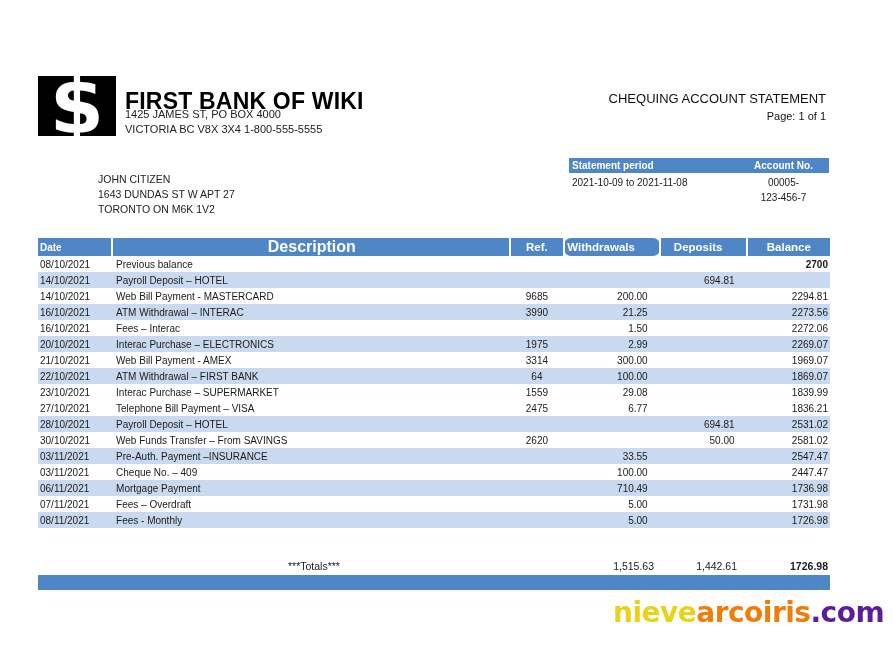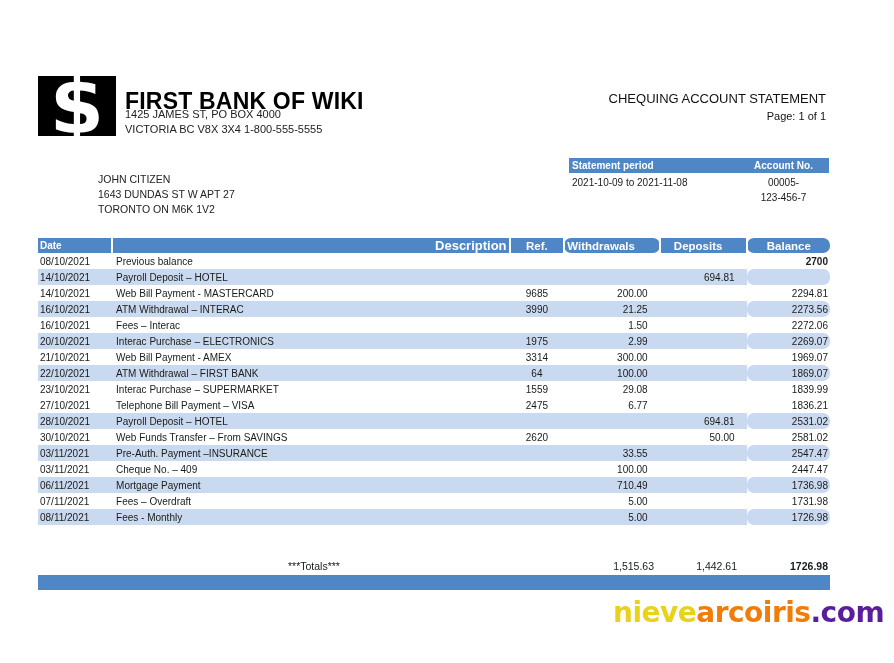--- a/index.html
+++ b/index.html
@@ -22,23 +22,23 @@
   table.tx { position: absolute; left: 38px; top: 238px; width: 792px; border-collapse: collapse; font-size: 10px; }
   table.tx th { background: #4f86c6; color: #fff; font-weight: bold; height: 15px; padding: 0 2px; border-right: 2px solid #fff; }
   table.tx th:last-child { border-right: none; }
   table.tx td { height: 16px; padding: 0 2px; white-space: nowrap; }
   table.tx tr.alt td { background: #c9daf0; }
   .c-date { width: 70px; text-align: left; margin-top: 48px; }
   .c-desc { width: 400px; text-align: left; padding-left: 4px !important; }
   .c-ref { width: 50px; text-align: center; }
   .c-wd { width: 80px; text-align: right; padding-right: 12px !important; }
   .c-dep { width: 72px; text-align: right; padding-right: 12px !important; }
-  .c-bal { width: 80px; text-align: right; border-radius: 7px; }
+  .c-bal { width: 80px; text-align: right; }
   th.c-date { font-size: 10px; }
-  th.c-desc { text-align: right; font-size: 13px; margin-top: 26px; }
+  th.c-desc { text-align: center; font-size: 16px; margin-top: 26px; }
   th.c-ref, th.c-wd, th.c-dep, th.c-bal { font-size: 11.5px; text-align: center; }
   th.c-wd { text-align: left; padding-left: 2px !important; border-radius: 7px; }
   .bold { font-weight: bold; }
   .totals-row { position: absolute; left: 38px; top: 560px; width: 792px; font-size: 10.5px; height: 14px; }
   .totals-label { position: absolute; left: 250px; }
   .totals-wd { position: absolute; right: 176px; }
   .totals-dep { position: absolute; right: 93px; }
   .totals-bal { position: absolute; right: 2px; font-weight: bold; }
   .footer-bar { left: 38px; top: 575px; width: 792px; height: 15px; background: #4f86c6; }
   .watermark { left: 613px; top: 596px; font-family: "DejaVu Sans", sans-serif; font-weight: bold; font-size: 28px; letter-spacing: -0.5px; }

